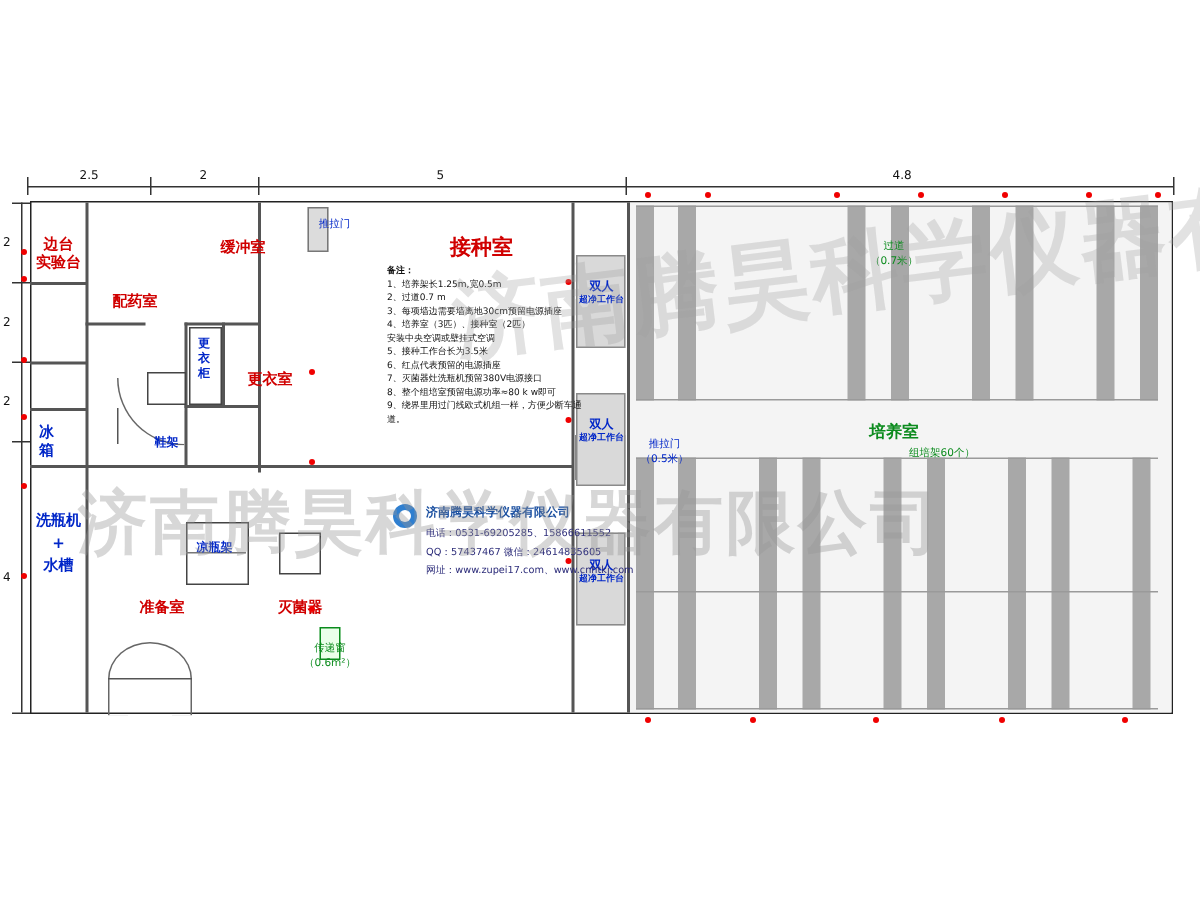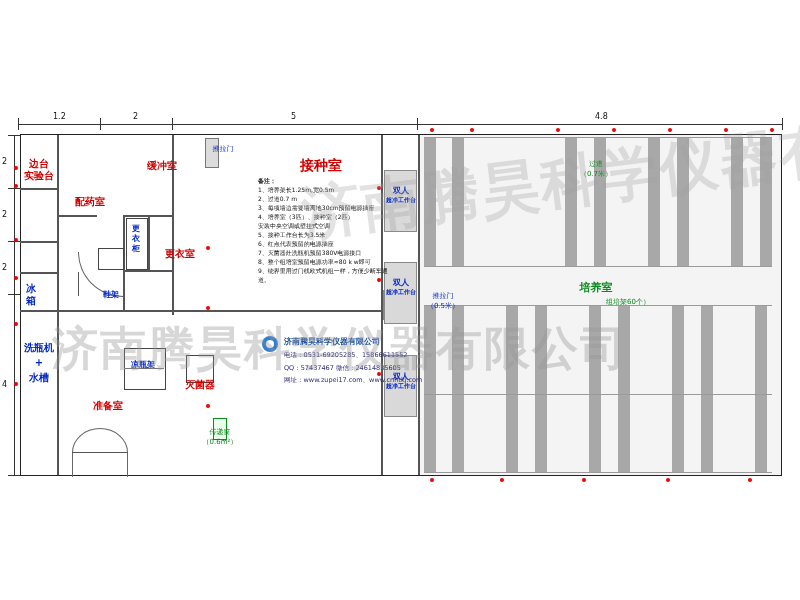--- a/index.html
+++ b/index.html
@@ -65,21 +65,21 @@
 <body>
 
 <div id="plan">
 
   <div class="dimline abs" style="left:18px;top:124px;width:764px;"></div>
   <div class="tick abs" style="left:18px;top:118px;width:1px;height:12px;background:#333;"></div>
   <div class="tick abs" style="left:100px;top:118px;width:1px;height:12px;background:#333;"></div>
   <div class="tick abs" style="left:172px;top:118px;width:1px;height:12px;background:#333;"></div>
   <div class="tick abs" style="left:417px;top:118px;width:1px;height:12px;background:#333;"></div>
   <div class="tick abs" style="left:782px;top:118px;width:1px;height:12px;background:#333;"></div>
-  <div class="dimtxt" style="left:53px;top:112px;">1.2</div>
+  <div class="dimtxt" style="left:53px;top:112px;">2.5</div>
   <div class="dimtxt" style="left:133px;top:112px;">2</div>
   <div class="dimtxt" style="left:291px;top:112px;">5</div>
   <div class="dimtxt" style="left:595px;top:112px;">4.8</div>
 
   <div class="dimlineV abs" style="left:14px;top:135px;height:340px;"></div>
   <div class="tick abs" style="left:8px;top:135px;width:12px;height:1px;background:#333;"></div>
   <div class="tick abs" style="left:8px;top:188px;width:12px;height:1px;background:#333;"></div>
   <div class="tick abs" style="left:8px;top:241px;width:12px;height:1px;background:#333;"></div>
   <div class="tick abs" style="left:8px;top:294px;width:12px;height:1px;background:#333;"></div>
   <div class="tick abs" style="left:8px;top:475px;width:12px;height:1px;background:#333;"></div>
@@ -189,21 +189,21 @@
   <div class="lbl blue" style="left:22px;top:283px;width:18px;">冰箱</div>
 
   <div class="lbl blue" style="left:22px;top:340px;width:34px;line-height:1.5;">
     <div>洗瓶机</div>
     <div>+</div>
     <div>水槽</div>
   </div>
 
   <div class="lbl blue small" style="left:118px;top:360px;width:50px;">凉瓶架</div>
 
-  <div class="lbl" style="left:182px;top:380px;width:36px;font-family:Liberation Mono, monospace;">灭菌器</div>
+  <div class="lbl" style="left:182px;top:400px;width:36px;">灭菌器</div>
 
   <div class="lbl" style="left:78px;top:400px;width:60px;">准备室</div>
 
   <div class="lbl green tiny" style="left:185px;top:428px;width:70px;line-height:1.4;">
     <div>传递窗</div>
     <div>（0.6m²）</div>
   </div>
 
   <div class="lbl blue small" style="left:384px;top:186px;width:34px;line-height:1.3;">
     <div>双人</div>

